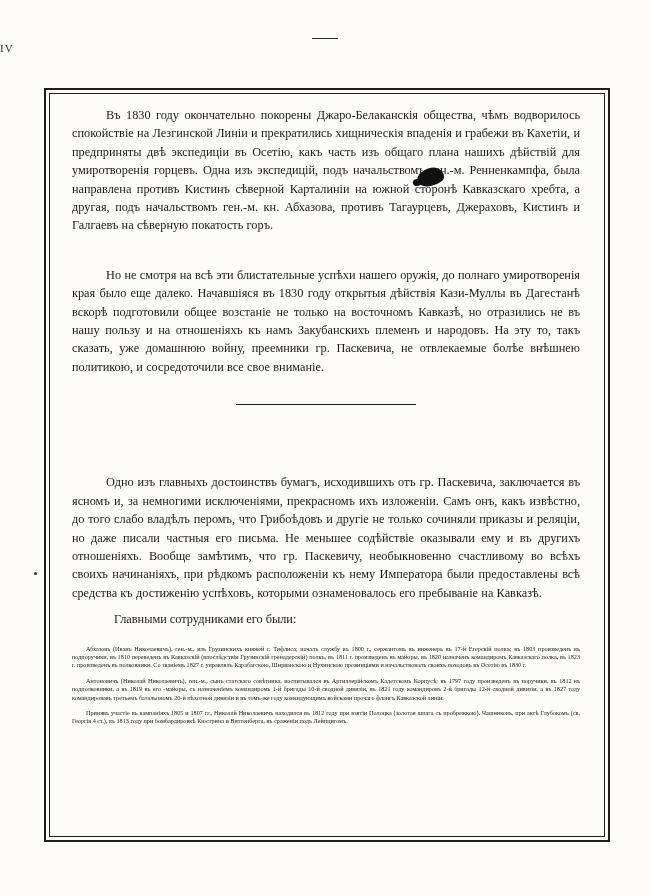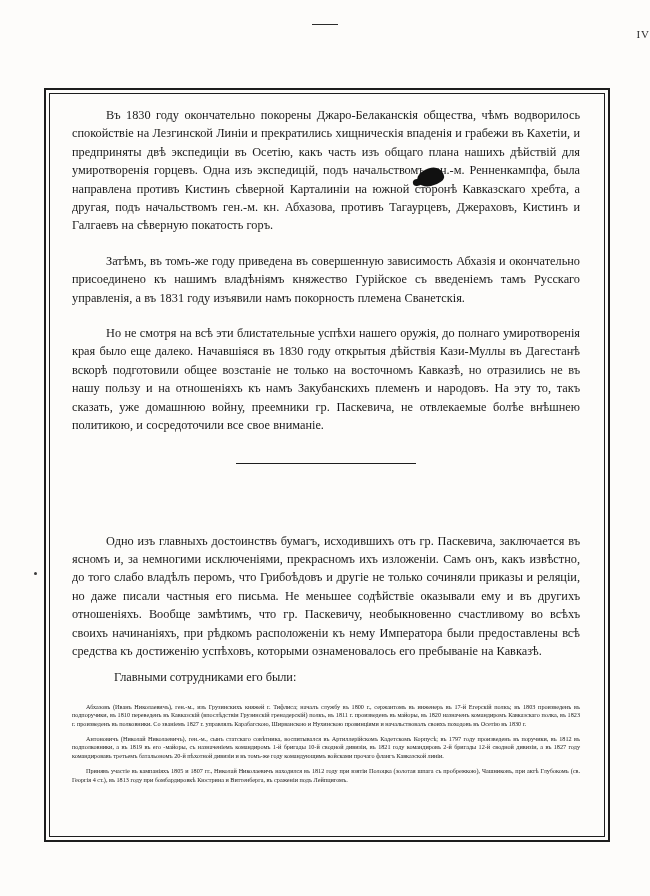--- a/index.html
+++ b/index.html
@@ -13,24 +13,24 @@
     height: 896px;
     background: #fdfcfa;
     overflow: hidden;
     font-family: "Liberation Serif", serif;
     color: #1a1a1a;
   }
 
   
   .folio {
     position: absolute;
-    top: 24px;
+    top: 38px;
     left: 0;
     width: 650px;
-    text-align: right;
+    text-align: left;
     font-size: 11px;
     letter-spacing: 1px;
     color: #2b2b2b;
   }
   .folio .rule {
     display: block;
     width: 26px;
     height: 1px;
     background: #2b2b2b;
     margin: 0 auto 3px auto;
@@ -173,21 +173,20 @@
     <div class="corner bl"></div>
     <div class="corner br"></div>
   </div>
 
   <div class="speck"></div>
 
   <div class="textblock">
 
     <p class="body">Въ 1830 году окончательно покорены Джаро-Белаканскія общества, чѣмъ водворилось спокойствіе на Лезгинской Линіи и прекратились хищническія впаденія и грабежи въ Кахетіи, и предприняты двѣ экспедиціи въ Осетію, какъ часть изъ общаго плана нашихъ дѣйствій для умиротворенія горцевъ. Одна изъ экспедицій, подъ начальствомъ ген.-м. Ренненкампфа, была направлена противъ Кистинъ сѣверной Карталиніи на южной сторонѣ Кавказскаго хребта, а другая, подъ начальствомъ ген.-м. кн. Абхазова, противъ Тагаурцевъ, Джераховъ, Кистинъ и Галгаевъ на сѣверную покатость горъ.</p>
     <div class="gap-md"></div>
-    <p class="body">Затѣмъ, въ томъ-же году приведена въ совершенную зависимость Абхазія и окончательно присоединено къ нашимъ владѣніямъ княжество Гурійское съ введеніемъ тамъ Русскаго управленія, а въ 1831 году изъявили намъ покорность племена Сванетскія.</p>
     <div class="gap-md"></div>
     <p class="body">Но не смотря на всѣ эти блистательные успѣхи нашего оружія, до полнаго умиротворенія края было еще далеко. Начавшіяся въ 1830 году открытыя дѣйствія Кази-Муллы въ Дагестанѣ вскорѣ подготовили общее возстаніе не только на восточномъ Кавказѣ, но отразились не въ нашу пользу и на отношеніяхъ къ намъ Закубанскихъ племенъ и народовъ. На эту то, такъ сказать, уже домашнюю войну, преемники гр. Паскевича, не отвлекаемые болѣе внѣшнею политикою, и сосредоточили все свое вниманіе.</p>
 
     <div class="divider"></div>
     <div class="gap-lg"></div>
 
     <p class="body">Одно изъ главныхъ достоинствъ бумагъ, исходившихъ отъ гр. Паскевича, заключается въ ясномъ и, за немногими исключеніями, прекрасномъ ихъ изложеніи. Самъ онъ, какъ извѣстно, до того слабо владѣлъ перомъ, что Грибоѣдовъ и другіе не только сочиняли приказы и реляціи, но даже писали частныя его письма. Не меньшее содѣйствіе оказывали ему и въ другихъ отношеніяхъ. Вообще замѣтимъ, что гр. Паскевичу, необыкновенно счастливому во всѣхъ своихъ начинаніяхъ, при рѣдкомъ расположеніи къ нему Императора были предоставлены всѣ средства къ достиженію успѣховъ, которыми ознаменовалось его пребываніе на Кавказѣ.</p>
 
     <p class="lead-line">Главными сотрудниками его были:</p>
 

